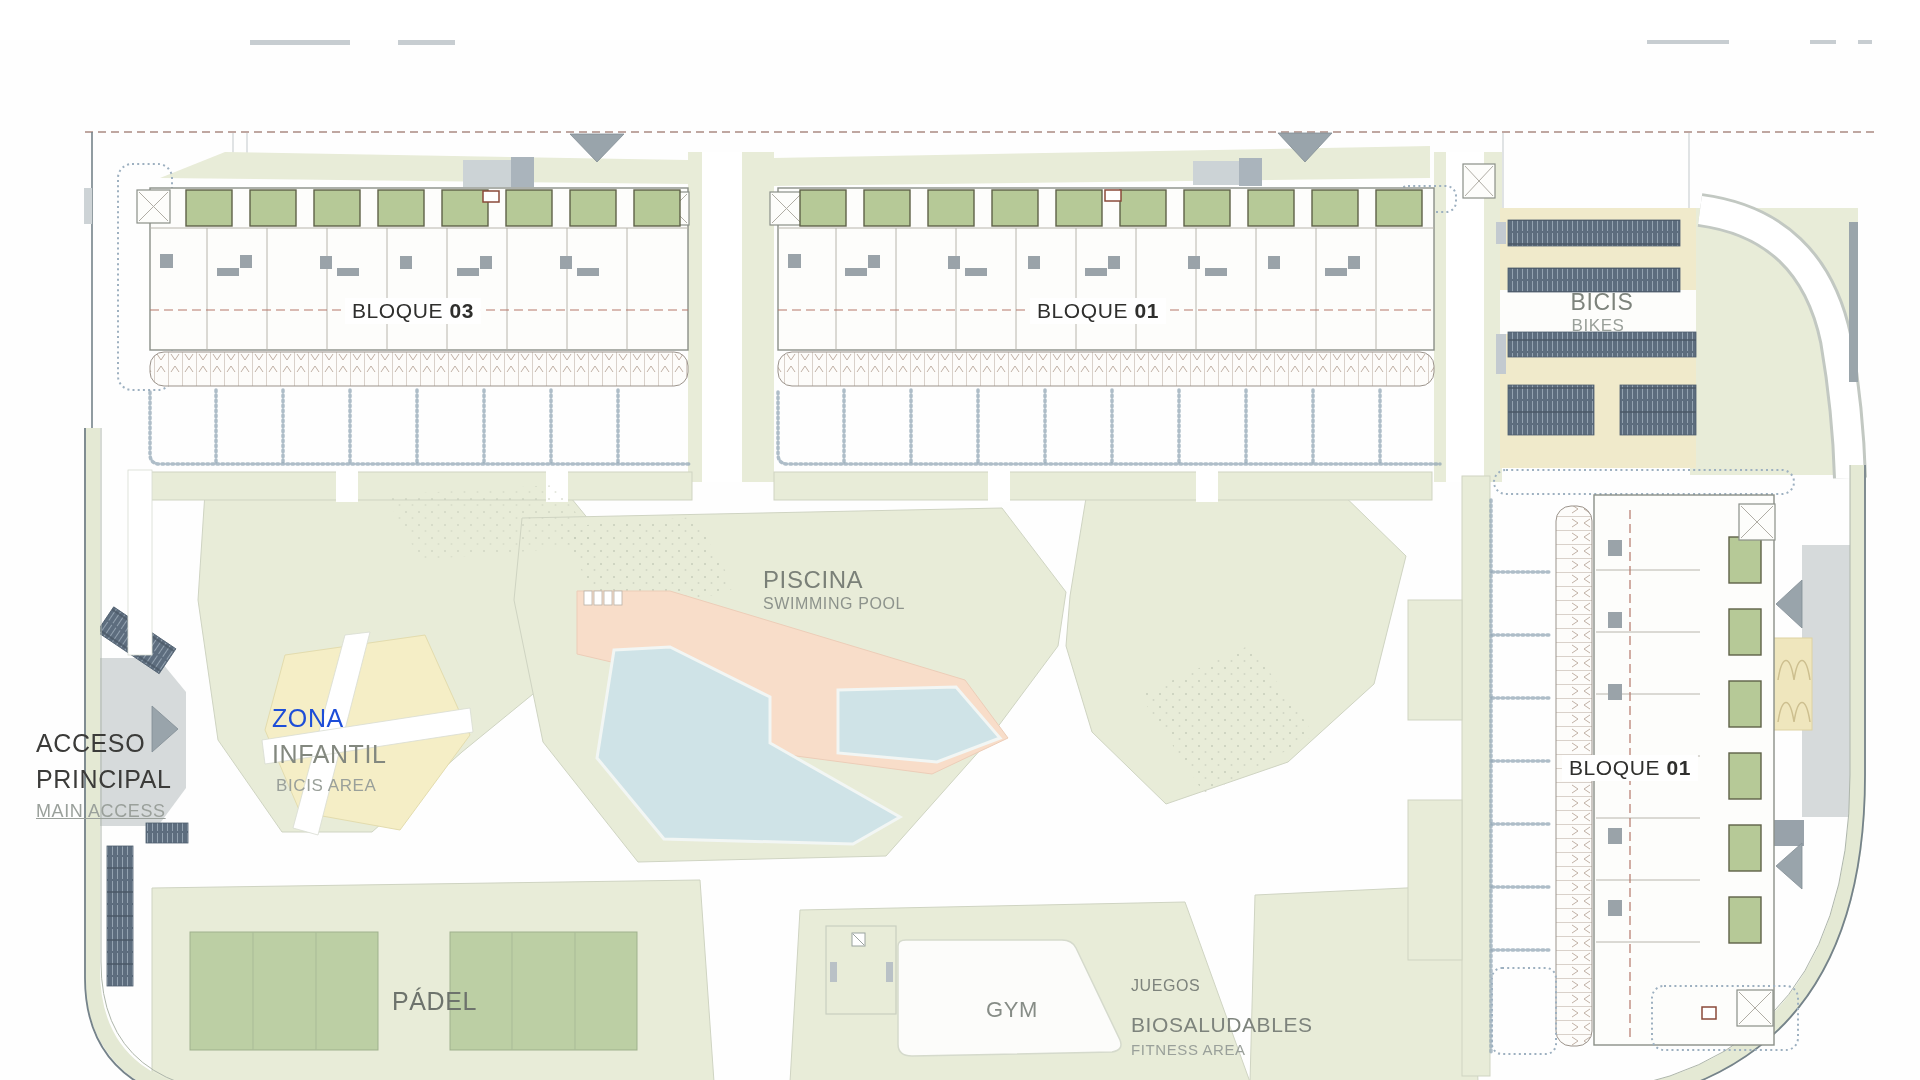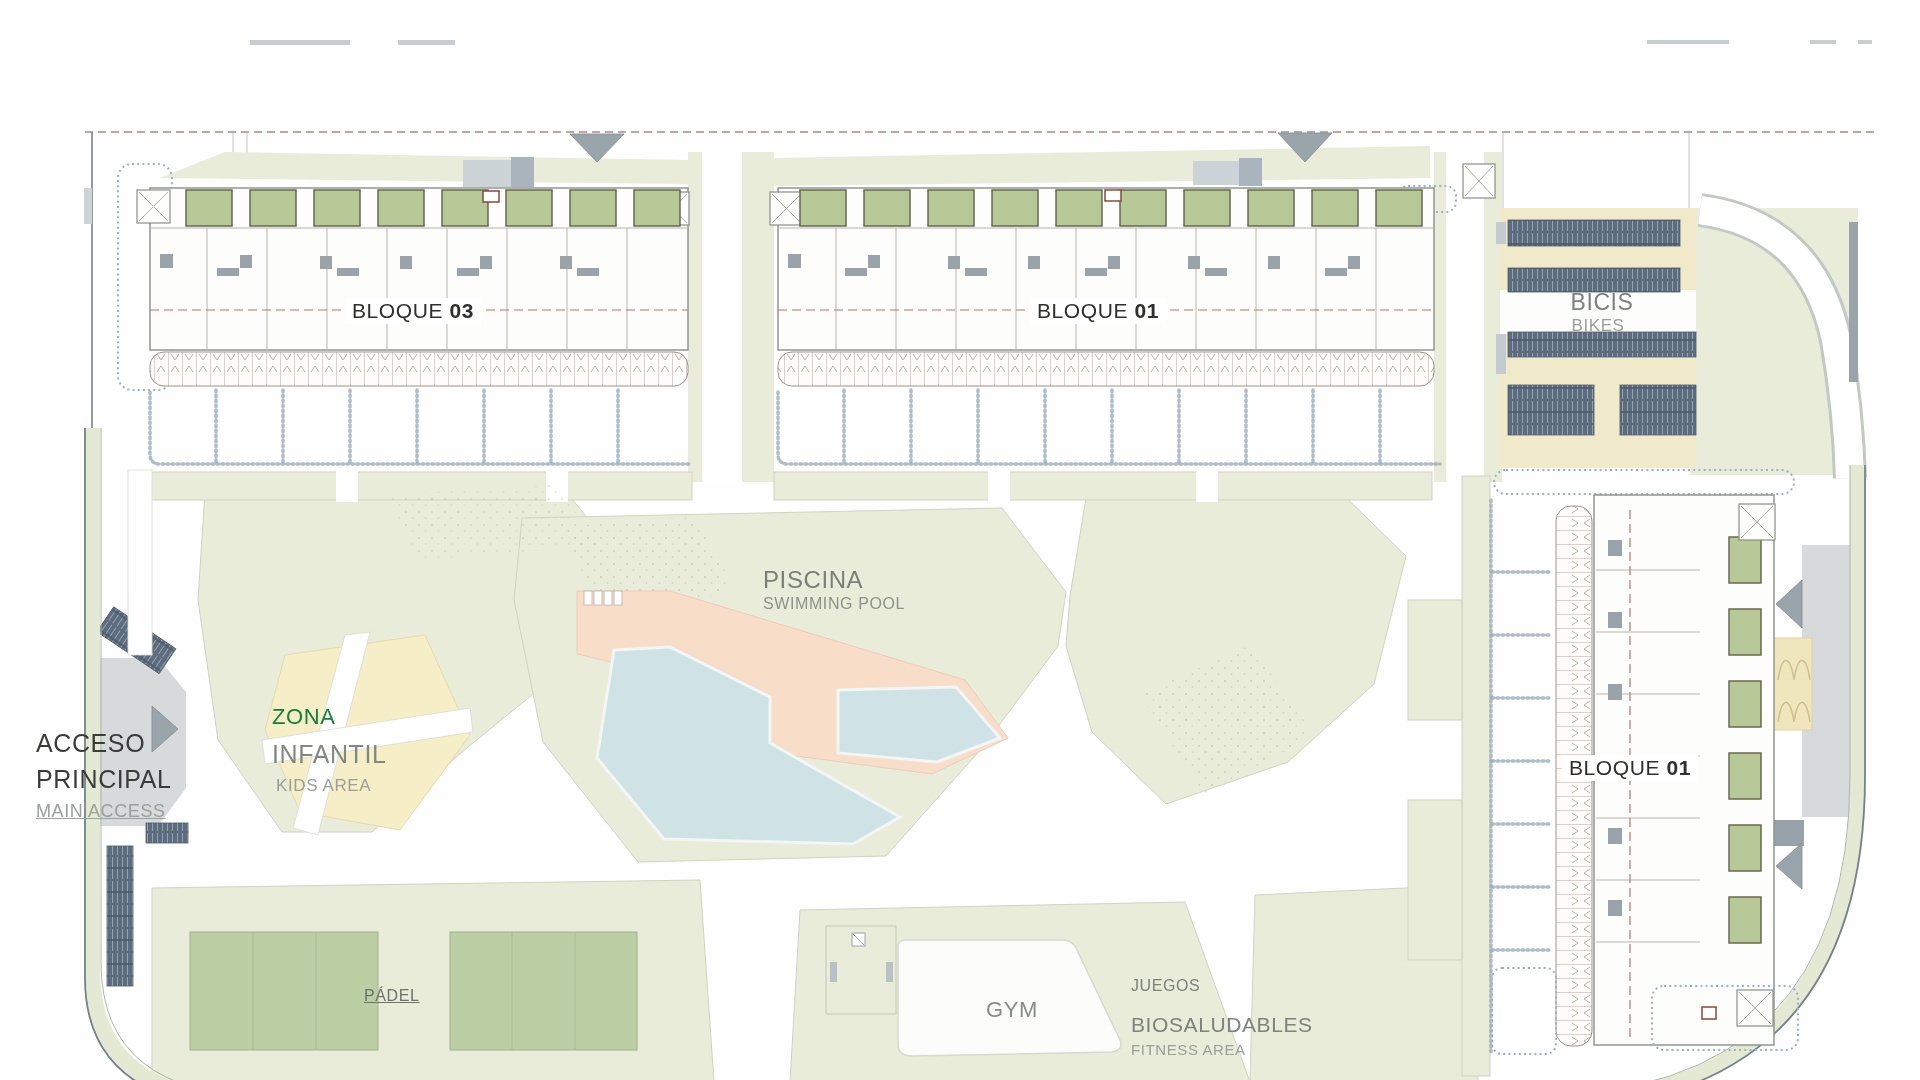--- a/index.html
+++ b/index.html
@@ -389,29 +389,29 @@
 <div class="lbl lbl-bloque" style="left:1630px;top:728px;">
   <span>BLOQUE </span><b>01</b>
 </div>
 
 <div class="lbl lbl-gray" style="left:1602px;top:250px;font-size:23px;transform:translateX(-50%);">BICIS</div>
 <div class="lbl lbl-light" style="left:1598px;top:277px;font-size:17px;transform:translateX(-50%);">BIKES</div>
 
 <div class="lbl lbl-gray" style="left:763px;top:527px;font-size:24px;color:#7a8078;">PISCINA</div>
 <div class="lbl lbl-light" style="left:763px;top:556px;font-size:16px;color:#8d938c;">SWIMMING POOL</div>
 
-<div class="lbl lbl-gray" style="left:272px;top:665px;font-size:22px;color:#15803d;">ZONA</div>
+<div class="lbl lbl-gray" style="left:272px;top:665px;font-size:25px;color:#1d4ed8;">ZONA</div>
 <div class="lbl lbl-gray" style="left:272px;top:701px;font-size:25px;color:#83887f;">INFANTIL</div>
-<div class="lbl lbl-light" style="left:276px;top:737px;font-size:17px;">KIDS AREA</div>
+<div class="lbl lbl-light" style="left:276px;top:737px;font-size:17px;">BICIS AREA</div>
 
 <div class="lbl lbl-dark" style="left:36px;top:690px;">ACCESO</div>
 <div class="lbl lbl-dark" style="left:36px;top:726px;">PRINCIPAL</div>
 <div class="lbl lbl-light" style="left:36px;top:762px;font-size:18px;color:#9aa09b;text-decoration:underline;">MAIN ACCESS</div>
 
-<div class="lbl lbl-gray" style="left:364px;top:948px;font-size:16px;color:#6d736c;text-decoration:underline;">PÁDEL</div>
+<div class="lbl lbl-gray" style="left:392px;top:948px;font-size:25px;color:#6d736c;">PÁDEL</div>
 
 <div class="lbl lbl-gray" style="left:986px;top:958px;font-size:22px;color:#868c86;">GYM</div>
 
 <div class="lbl lbl-gray" style="left:1131px;top:938px;font-size:16px;">JUEGOS</div>
 <div class="lbl lbl-gray" style="left:1131px;top:974px;font-size:21px;">BIOSALUDABLES</div>
 <div class="lbl lbl-light" style="left:1131px;top:1002px;font-size:15px;">FITNESS AREA</div>
 
 
 </div>
 

